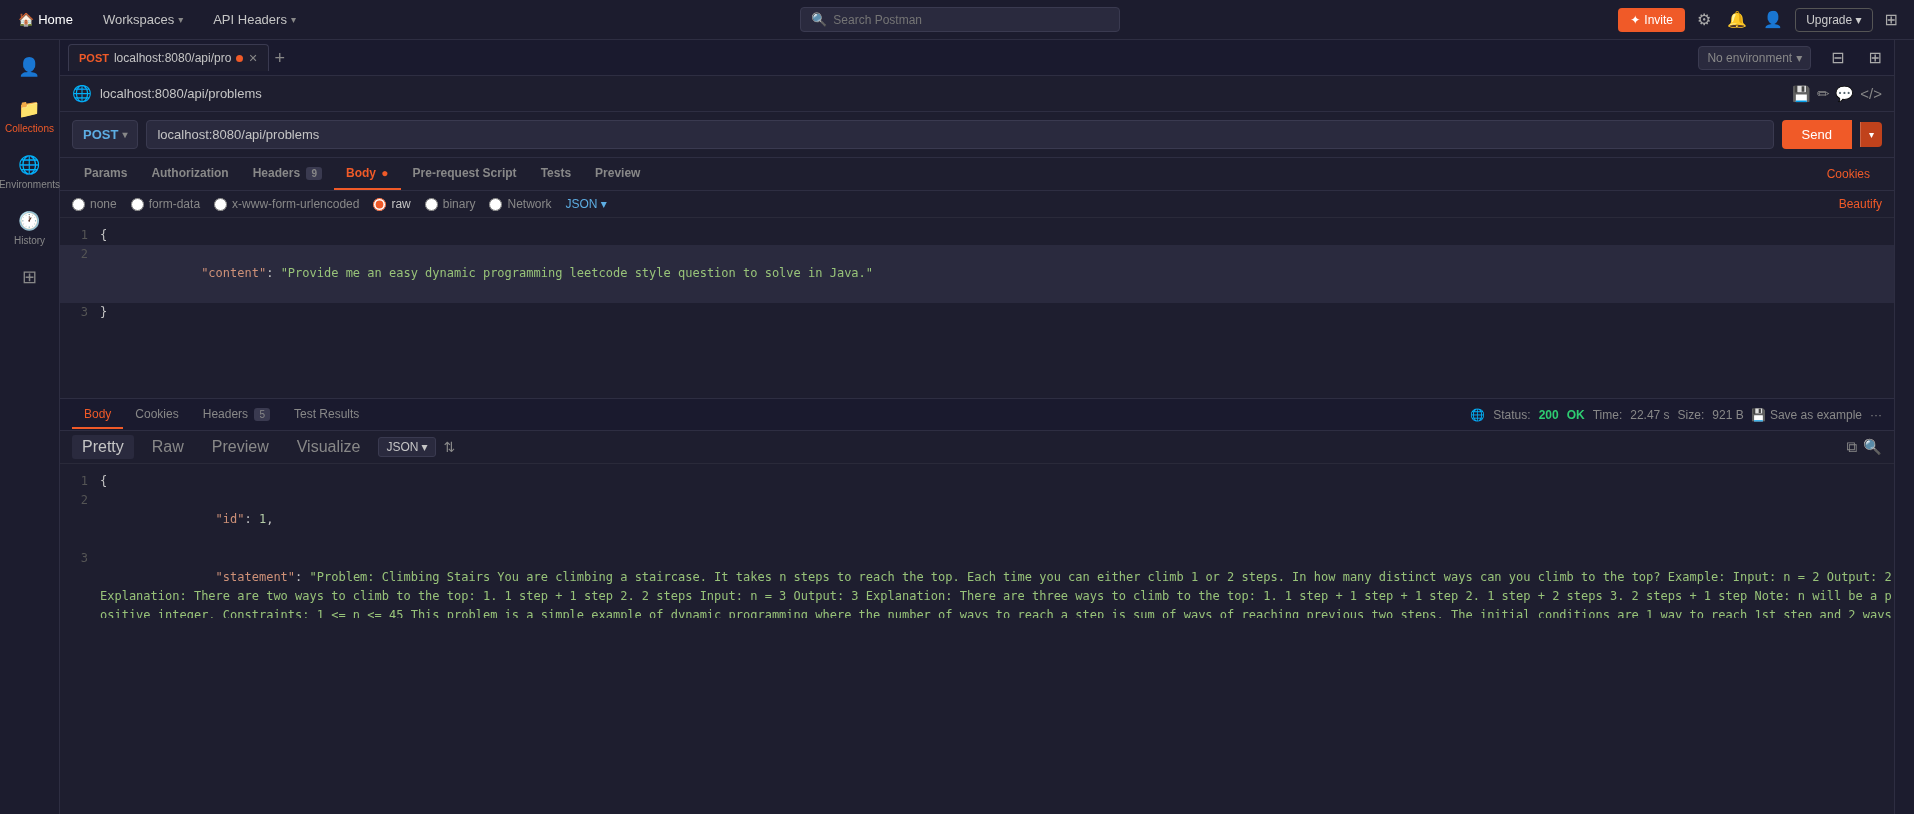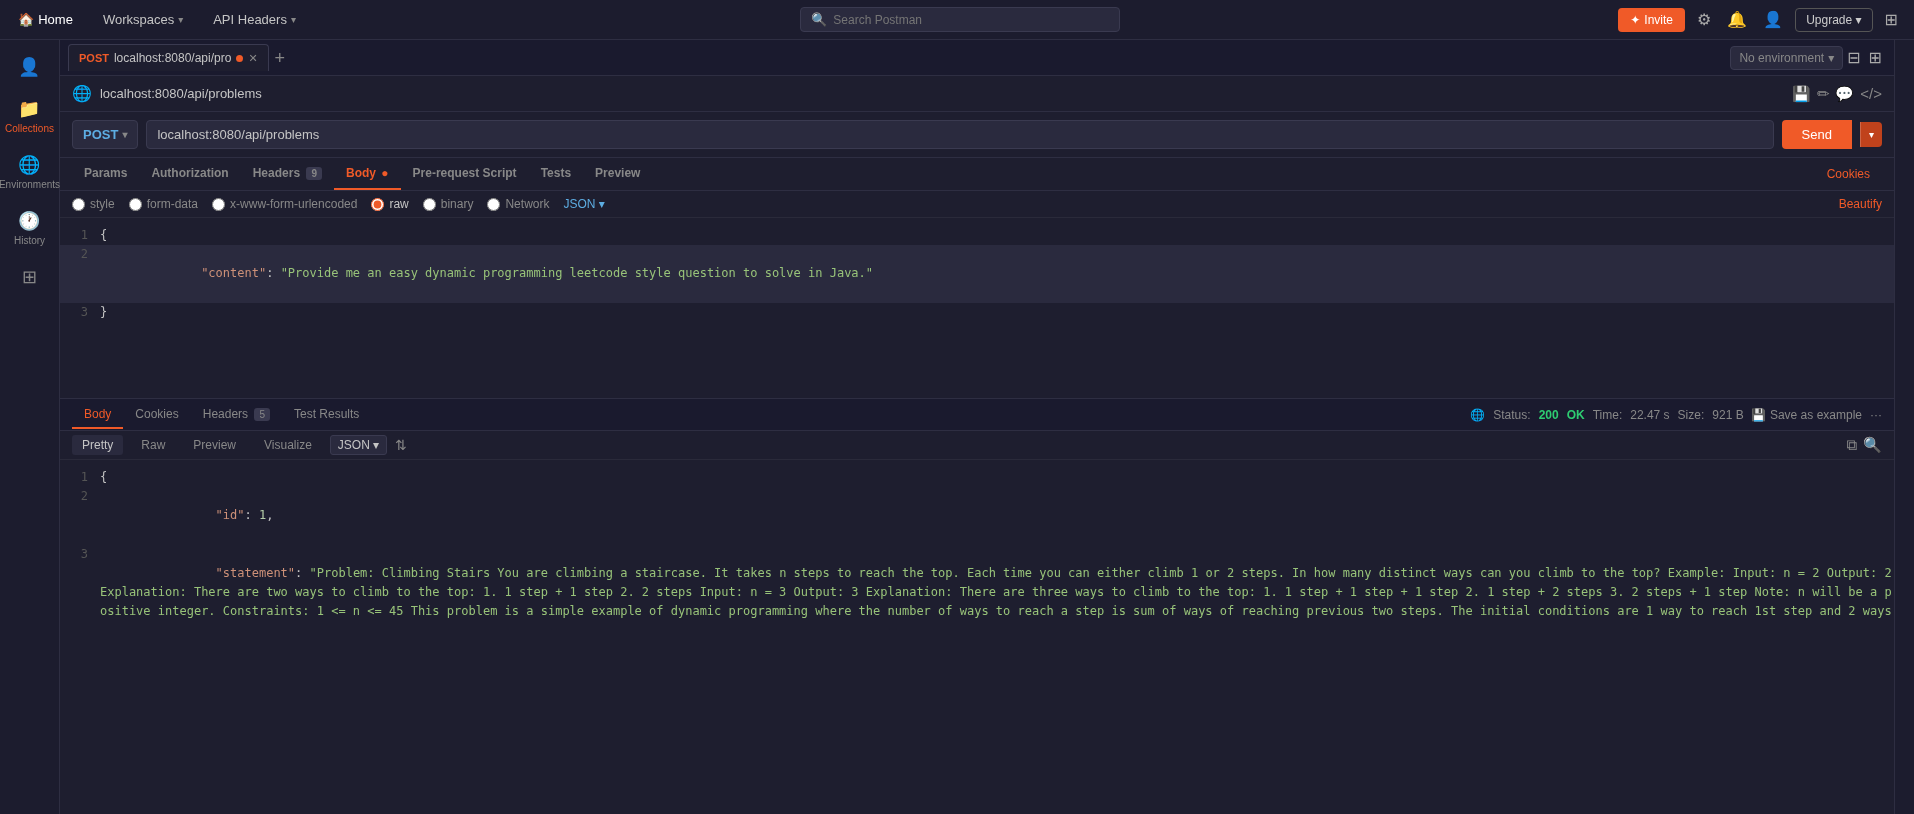--- a/index.html
+++ b/index.html
@@ -189,21 +189,21 @@
       color: #888;
       font-size: 18px;
       cursor: pointer;
       padding: 0 6px;
       line-height: 1;
     }
     .tabs-right {
       margin-left: auto;
       display: flex;
       align-items: center;
-      gap: 0;
+      gap: 16px;
     }
     .env-selector {
       display: flex;
       align-items: center;
       gap: 4px;
       background: #2a2a3e;
       border: 1px solid #3a3a50;
       border-radius: 4px;
       padding: 4px 8px;
       color: #888;
@@ -431,21 +431,21 @@
       align-items: center;
       padding: 4px 12px;
       background: #1e1e2f;
       border-bottom: 1px solid #2a2a3a;
       flex-shrink: 0;
       gap: 8px;
     }
     .fmt-tab {
       padding: 3px 10px;
       color: #888;
-      font-size: 12px;
+      font-size: 16px;
       cursor: pointer;
       border-radius: 3px;
     }
     .fmt-tab.active { color: #c5c5c5; background: #2a2a3e; }
     .json-selector {
       display: flex;
       align-items: center;
       gap: 3px;
       background: #2a2a3e;
       border: 1px solid #3a3a50;
@@ -617,21 +617,21 @@
         <span>Preview</span>
       </div>
       <div class="req-tabs-right">
         <span class="cookies-link">Cookies</span>
       </div>
     </div>
 
     <div class="body-type-bar">
       <label class="radio-option">
         <input type="radio" name="bodyType" style="">
-        <span>style</span>
+        <span>none</span>
       </label>
       <label class="radio-option">
         <input type="radio" name="bodyType" style="">
         <span>form-data</span>
       </label>
       <label class="radio-option">
         <input type="radio" name="bodyType" style="">
         <span>x-www-form-urlencoded</span>
       </label>
       <label class="radio-option active">

